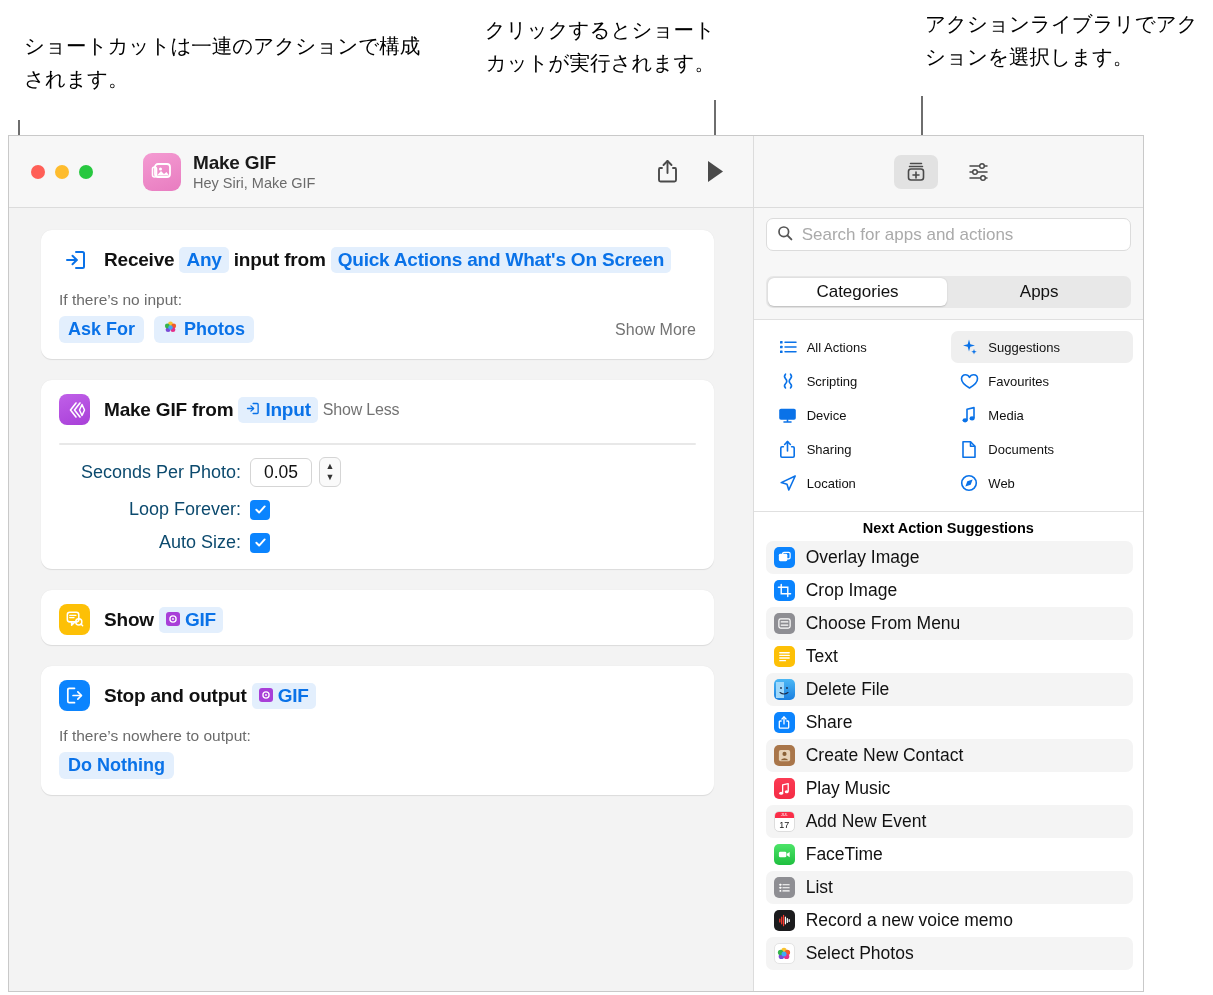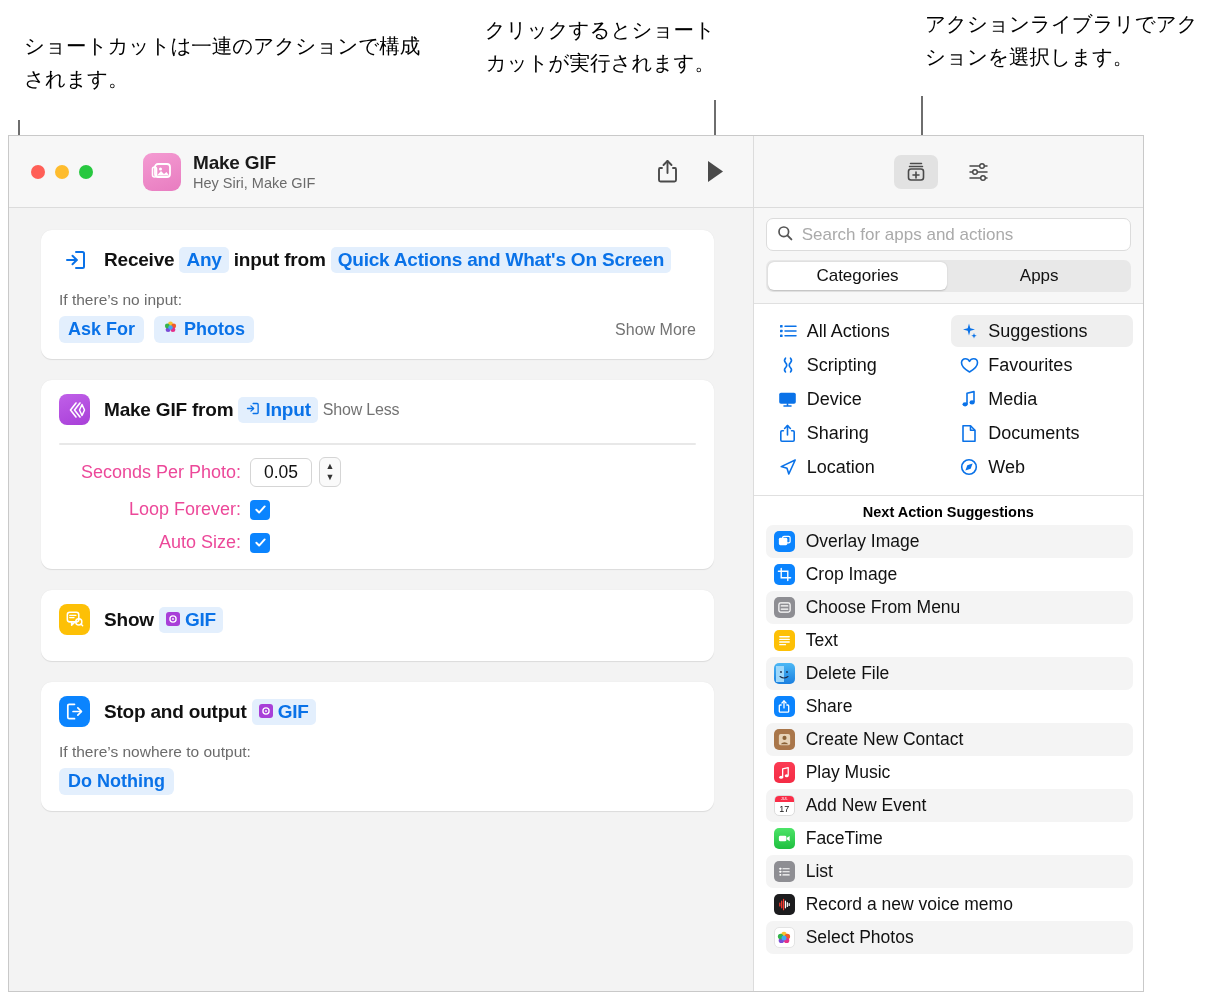--- a/index.html
+++ b/index.html
@@ -123,21 +123,21 @@
   }
   .show-toggle {
     margin-left: auto; font-size: 16px; color: #737373; font-weight: normal;
     white-space: nowrap;
   }
 
   .card-body { padding: 6px 18px 16px 18px; }
   .hline { height: 2px; background: #e8e8e8; margin: 12px 0 6px 0; border-radius: 1px; }
 
   .field-row { display: flex; align-items: center; justify-content: flex-start; margin-top: 12px; }
-  .field-label { font-size: 18px; color: #ec4899; text-align: right; width: 182px; }
+  .field-label { font-size: 18px; color: #0c4a6e; text-align: right; width: 182px; }
   .num-input {
     margin-left: 9px; width: 62px; height: 29px;
     border: 1px solid #d5d5d5; border-radius: 6px; background: #fff;
     display: flex; align-items: center; justify-content: center;
     font-size: 17.5px; color: #111;
   }
   .stepper {
     margin-left: 7px; width: 22px; height: 30px;
     border: 1px solid #d5d5d5; border-radius: 6px; background: #fafafa;
     display: flex; flex-direction: column; align-items: center; justify-content: center;
@@ -177,40 +177,40 @@
   }
   .rp-iconbtn.active { background: #e2e2e2; }
 
   .rp-search-area { background: #f7f7f7; padding: 10px 12px 11px 12px; border-bottom: 1px solid #e0e0e0; }
   .search-box {
     height: 33px; background: #fff; border: 1px solid #dcdcdc; border-radius: 7px;
     display: flex; align-items: center; padding: 0 10px; gap: 9px;
   }
   .search-placeholder { font-size: 17px; color: #aaaaaa; }
   .segctrl {
-    margin-top: 9px; height: 32px; background: #e8e8e8; border-radius: 7px;
+    margin-top: 25px; height: 32px; background: #e8e8e8; border-radius: 7px;
     display: flex; padding: 2px; gap: 2px;
   }
   .seg {
     flex: 1; display: flex; align-items: center; justify-content: center;
     font-size: 17px; color: #111; border-radius: 6px;
   }
   .seg.active { background: #fff; box-shadow: 0 0.5px 1.5px rgba(0,0,0,0.18); }
 
   .cat-grid {
     padding: 11px 10px 12px 16px;
     display: grid; grid-template-columns: 1fr 1fr;
     row-gap: 2px; column-gap: 0px;
     border-bottom: 1px solid #e0e0e0;
     background: #fff;
   }
   .cat-item {
     display: flex; align-items: center; gap: 9px;
     height: 32px; padding: 0 8px; border-radius: 7px;
-    font-size: 18px; color: #111;
+    font-size: 13px; color: #111;
   }
   .cat-item.selected { background: #efefef; }
   .cat-ico { width: 20px; display: flex; align-items: center; justify-content: center; color: #0a72e8; }
 
   .sugg-head {
     text-align: center; font-size: 14.5px; color: #000000;
     font-weight: bold; padding: 8px 0 5px 0; background: #fff;
   }
   .sugg-list { background: #fff; padding: 0 10px 8px 12px; }
   .sugg-item {
@@ -377,21 +377,21 @@
                     <path d="M2.5 7.3 L5.5 10.3 L11.5 3.7" stroke="#fff" stroke-width="2.1" fill="none" stroke-linecap="round" stroke-linejoin="round"></path>
                   </svg>
               </span>
             </div>
           </div>
         </div>
 
         <div class="connector" style="top:410px; height:20px;"></div>
 
         <div class="card" style="margin-top:21px;">
-          <div class="card-row" style="padding-bottom:26px;">
+          <div class="card-row" style="padding-bottom:10px;">
             <div class="card-icon ci-show">
               <svg width="21" height="21" viewBox="0 0 22 22">
                 <rect x="3.5" y="3.5" width="12" height="10" rx="2.5" stroke="#fff" stroke-width="1.6" fill="none"></rect>
                 <path d="M6 6.6 L12.5 6.6 M6 9 L10.5 9" stroke="#fff" stroke-width="1.4" stroke-linecap="round"></path>
                 <path d="M8 13.5 L8 17 L11.5 13.5" stroke="#fff" stroke-width="1.6" fill="none" stroke-linejoin="round"></path>
                 <circle cx="15.5" cy="13.5" r="3.2" stroke="#fff" stroke-width="1.5" fill="none"></circle>
                 <path d="M17.8 15.8 L19.5 17.6" stroke="#fff" stroke-width="1.6" stroke-linecap="round"></path>
               </svg>
             </div>
             <div class="card-text">

